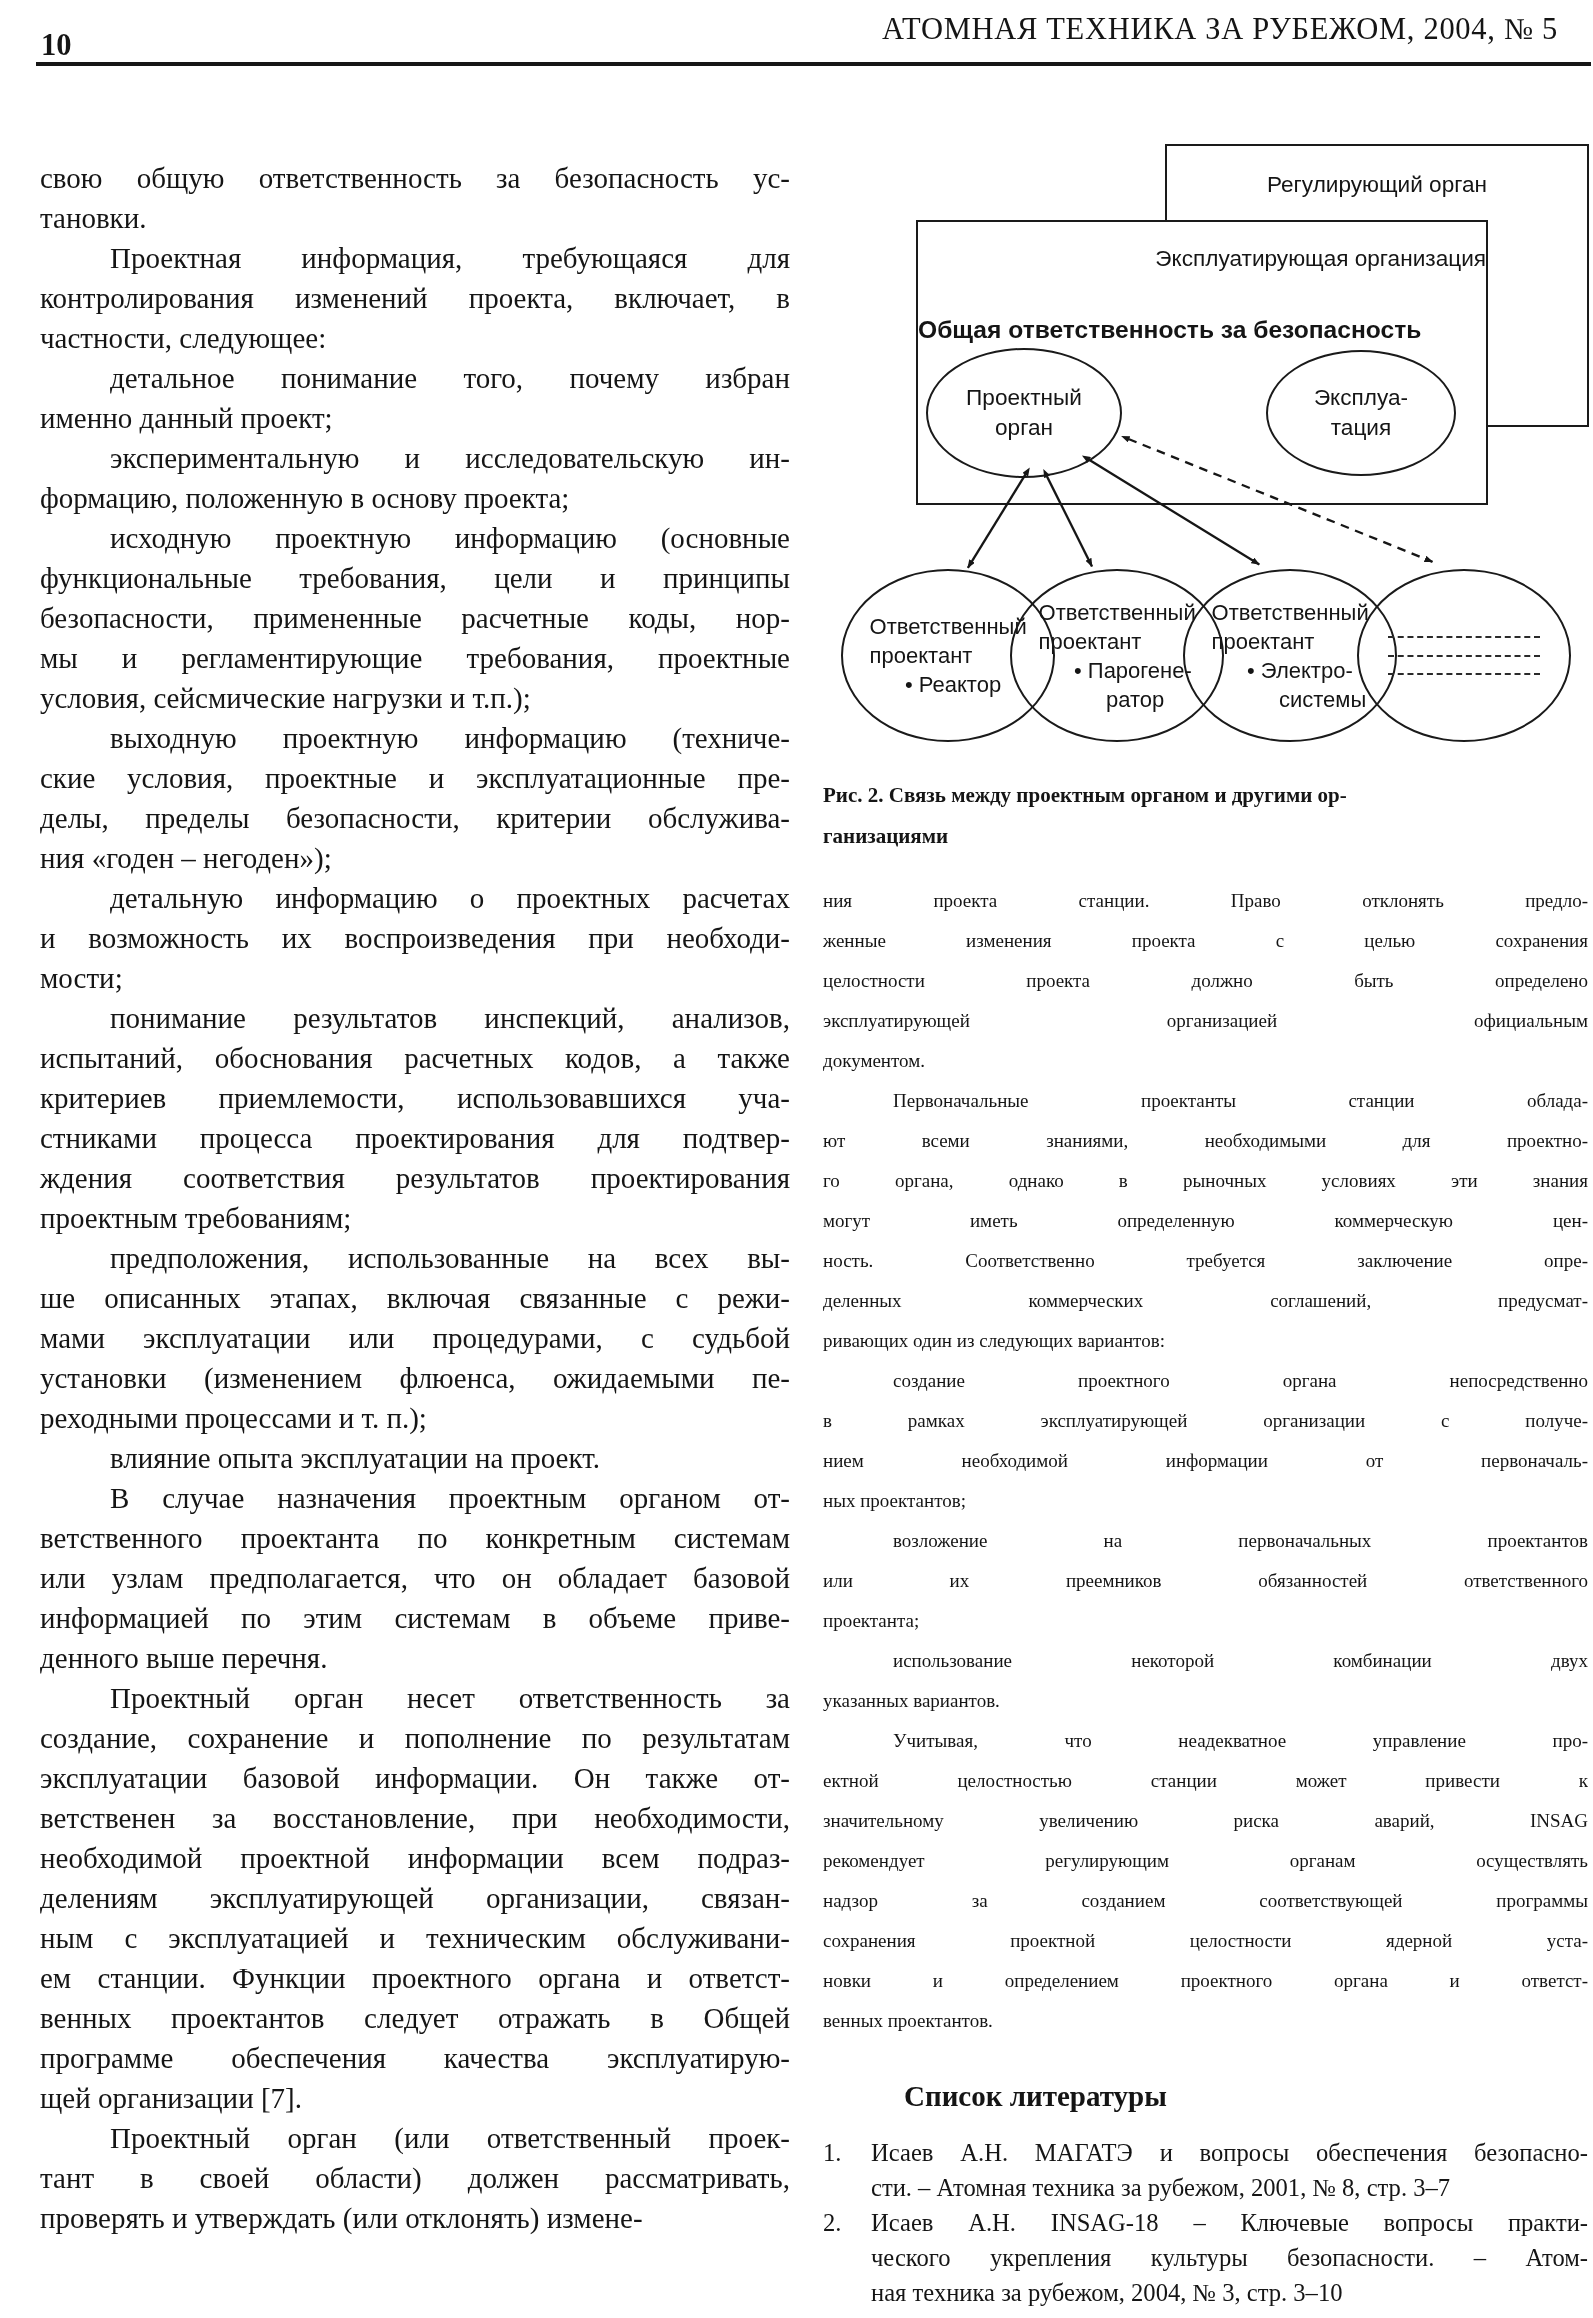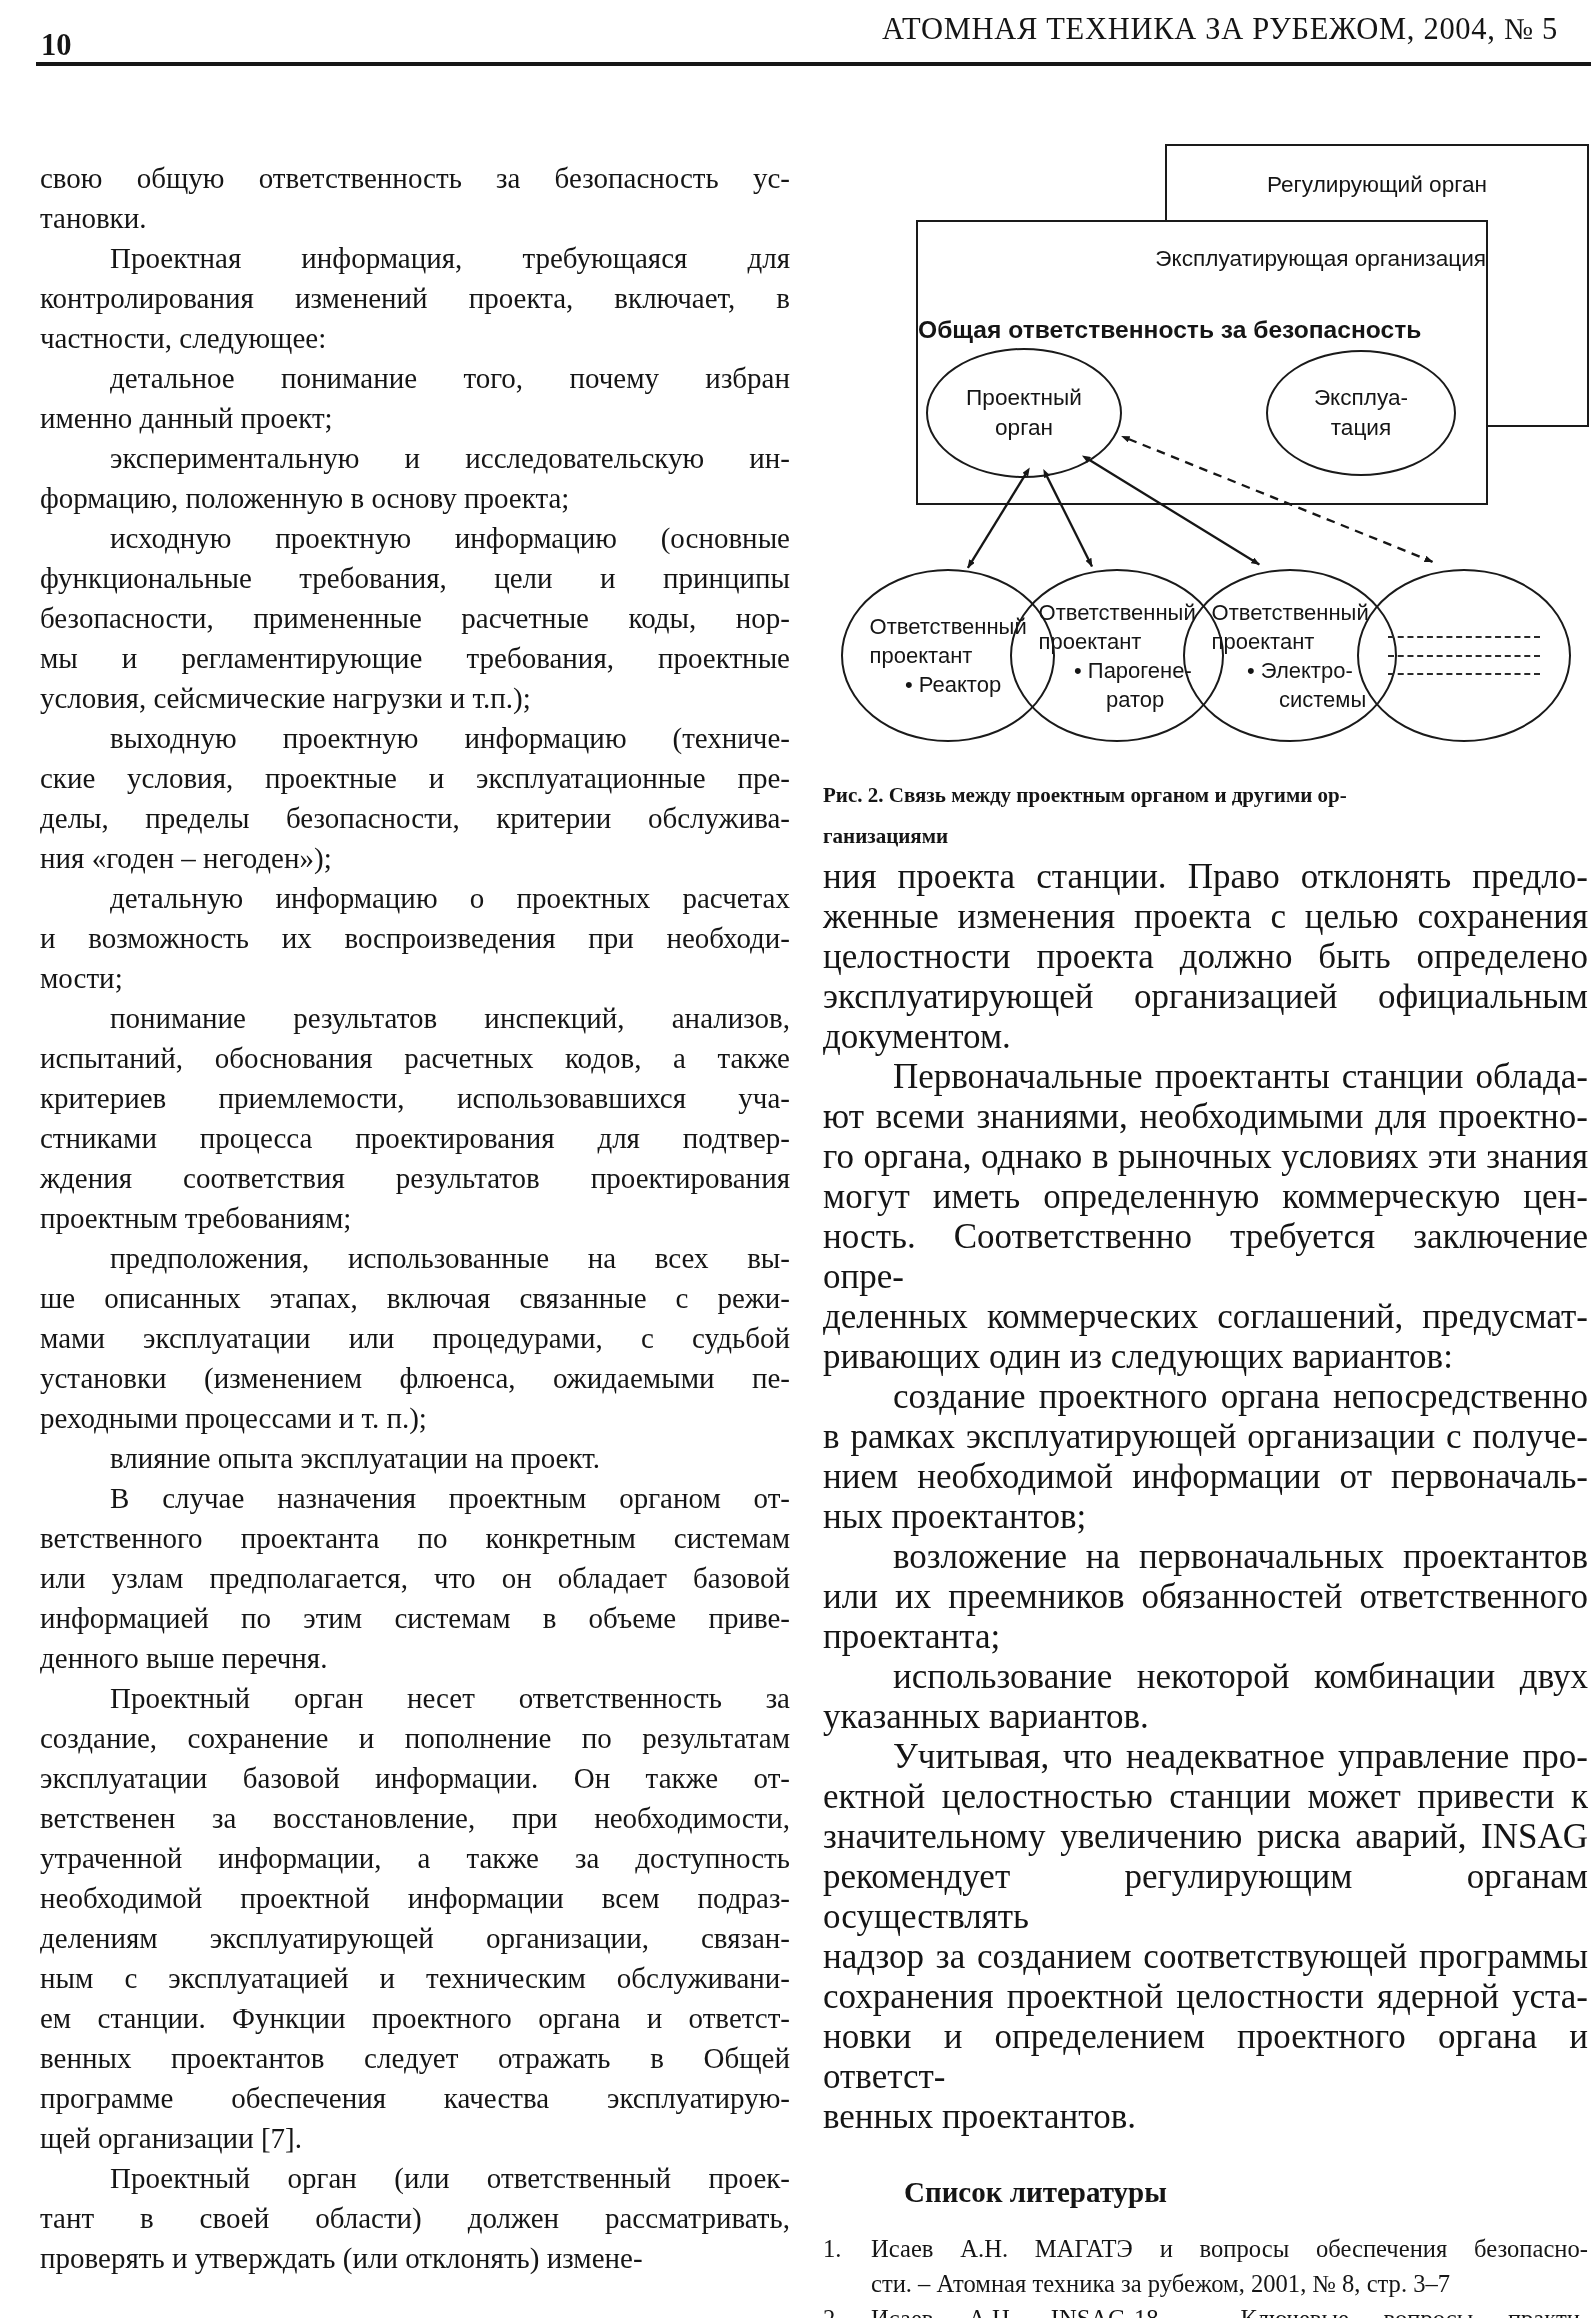--- a/index.html
+++ b/index.html
@@ -35,21 +35,21 @@
   .be-title{padding-left:26.6px;}
   .be-item{padding-left:62px;}
   .be-item.cont{padding-left:94px;}
   .dash{width:72%;border-top:2px dashed #2a2a2a;margin:16.6px auto 0;}
   .dash:first-child{margin-top:0;}
   .arrows{position:absolute;left:0;top:0;width:767px;height:604px;z-index:3;pointer-events:none;}
   
   .caption{margin-top:32px;font-size:21px;font-weight:bold;line-height:41px;}
   .cap-line{white-space:nowrap;}
   
-  #right-body{font-size:35px;line-height:40px;}
+  #right-body{margin-top:24px;font-size:19px;line-height:40px;}
   
   .ref-heading{margin-top:35px;margin-left:81px;font-size:29px;font-weight:bold;}
   #ref-list{margin-top:18.6px;font-size:24.6px;line-height:35px;}
   .ref-item{display:flex;}
   .ref-num{width:48px;flex:0 0 48px;}
   .ref-text{flex:1;}
 </style>
 </head>
 <body>
 
@@ -116,21 +116,20 @@
       <div class="jline">ветственного проектанта по конкретным системам</div>
       <div class="jline">или узлам предполагается, что он обладает базовой</div>
       <div class="jline">информацией по этим системам в объеме приве-</div>
       <div class="jline last">денного выше перечня.</div>
     </div>
     <div class="para">
       <div class="jline indent">Проектный орган несет ответственность за</div>
       <div class="jline">создание, сохранение и пополнение по результатам</div>
       <div class="jline">эксплуатации базовой информации. Он также от-</div>
       <div class="jline">ветственен за восстановление, при необходимости,</div>
-      <div class="jline">утраченной информации, а также за доступность</div>
       <div class="jline">необходимой проектной информации всем подраз-</div>
       <div class="jline">делениям эксплуатирующей организации, связан-</div>
       <div class="jline">ным с эксплуатацией и техническим обслуживани-</div>
       <div class="jline">ем станции. Функции проектного органа и ответст-</div>
       <div class="jline">венных проектантов следует отражать в Общей</div>
       <div class="jline">программе обеспечения качества эксплуатирую-</div>
       <div class="jline last">щей организации [7].</div>
     </div>
     <div class="para">
       <div class="jline indent">Проектный орган (или ответственный проек-</div>

